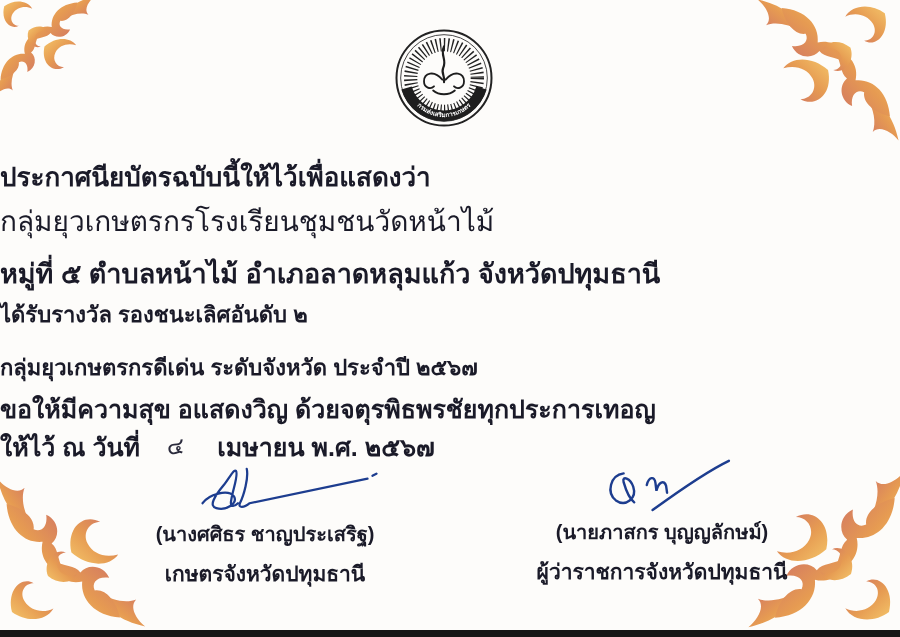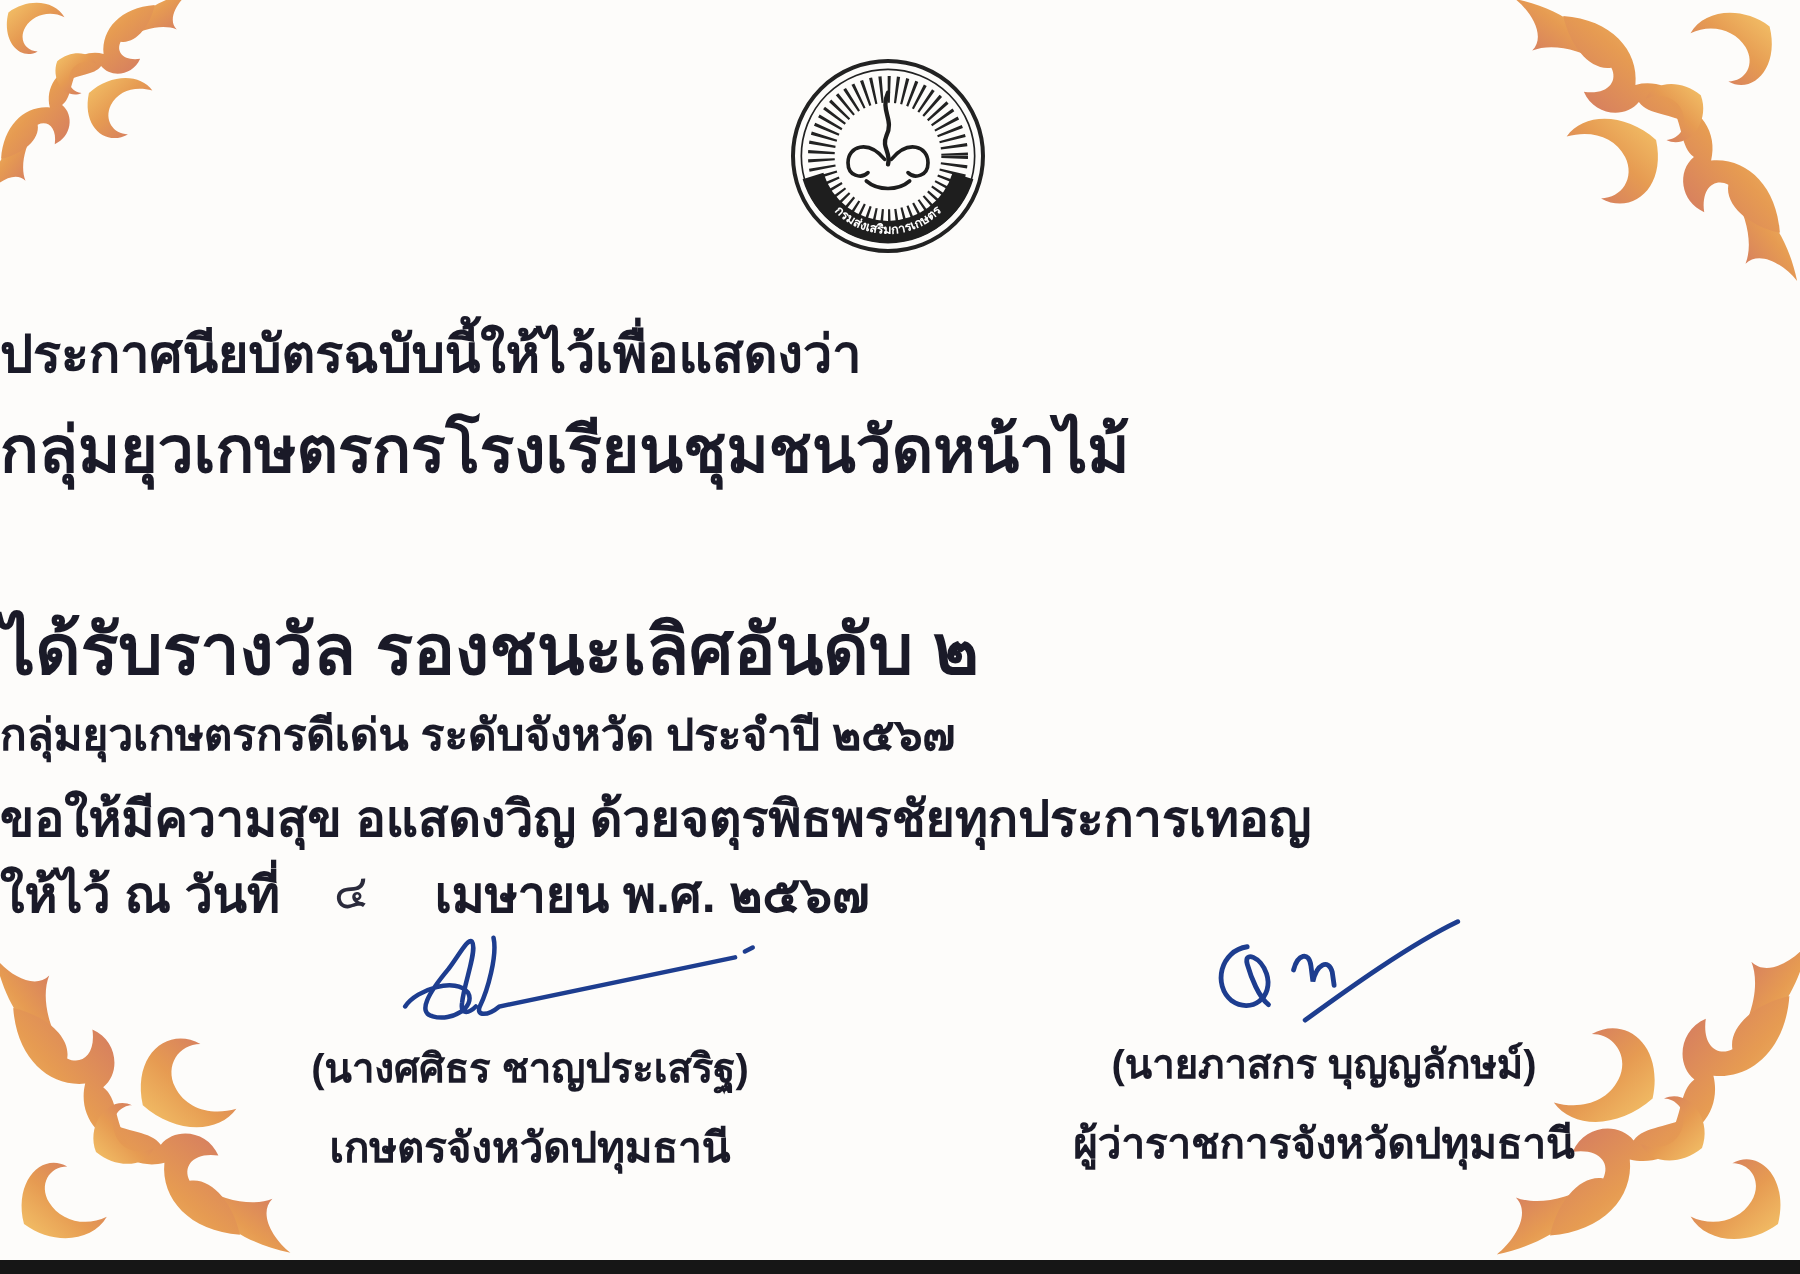--- a/index.html
+++ b/index.html
@@ -13,23 +13,23 @@
   .corner { position:absolute; pointer-events:none; }
   .c-tl { left:-8px;  top:-6px;    width:122px; height:122px; }
   .c-tr { right:-6px; top:-4px;    width:180px; height:172px; transform:scaleX(-1); }
   .c-bl { left:-6px;  bottom:6px;  width:180px; height:182px; transform:scaleY(-1); }
   .c-br { right:-8px; bottom:5px;  width:190px; height:192px; transform:scale(-1,-1); }
   
   .seal { position:absolute; left:394px; top:28px; width:100px; height:100px; }
   
   .line { position:absolute; left:0; width:100%; white-space:nowrap; }
   .intro     { top:156px; font-size:26px; font-weight:700; }
-  .recipient { top:199px; font-size:32px; font-weight:700; }
+  .recipient { top:199px; font-size:28px; font-weight:400; }
   .address   { top:252px; font-size:27px; font-weight:700; }
-  .award     { top:297px; font-size:35px; font-weight:700; }
+  .award     { top:297px; font-size:22px; font-weight:700; }
   .contest   { top:350px; font-size:22px; font-weight:700; }
   .blessing  { top:389px; font-size:25px; font-weight:700; }
   .dateline  { top:427px; font-size:25px; font-weight:700; }
   .dateline .part { display:inline-block; }
   .date-day {
     font-weight:400; font-size:23px; margin:0 26px 0 20px;
     transform:rotate(-5deg) translateY(-2px); color:#2b2b3c;
   }
   
   .sig-block { position:absolute; width:300px; text-align:center; }
@@ -93,20 +93,21 @@
     </g>
     <path d="M15,72 A47 47 0 0 0 105,72" fill="none" stroke="#1e1e1e" stroke-width="13"></path>
     <path id="sealArc" d="M17,75 A45 45 0 0 0 103,75" fill="none"></path>
     <text font-size="7.5" fill="#ffffff" font-weight="bold">
       <textPath href="#sealArc" startOffset="50%" text-anchor="middle">กรมส่งเสริมการเกษตร</textPath>
     </text>
   </svg>
 
   <div class="line intro">ประกาศนียบัตรฉบับนี้ให้ไว้เพื่อแสดงว่า</div>
   <div class="line recipient">กลุ่มยุวเกษตรกรโรงเรียนชุมชนวัดหน้าไม้</div>
+  <div class="line address">หมู่ที่ ๕ ตำบลหน้าไม้ อำเภอลาดหลุมแก้ว จังหวัดปทุมธานี</div>
   <div class="line award">ได้รับรางวัล รองชนะเลิศอันดับ ๒</div>
   <div class="line contest">กลุ่มยุวเกษตรกรดีเด่น ระดับจังหวัด ประจำปี ๒๕๖๗</div>
   <div class="line blessing">ขอให้มีความสุข อแสดงวิญ ด้วยจตุรพิธพรชัยทุกประการเทอญ</div>
 
   <div class="line dateline">
     <span class="part">ให้ไว้ ณ วันที่</span>
     <span class="part date-day">๔</span>
     <span class="part">เมษายน พ.ศ. ๒๕๖๗</span>
   </div>
 

